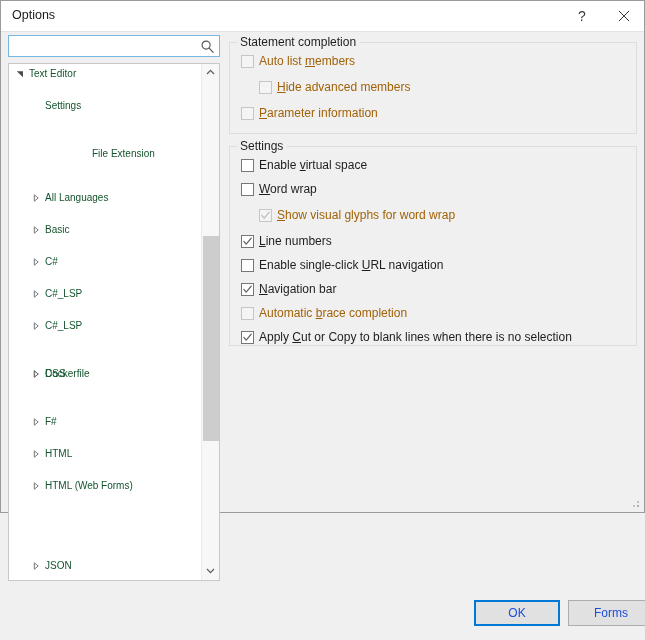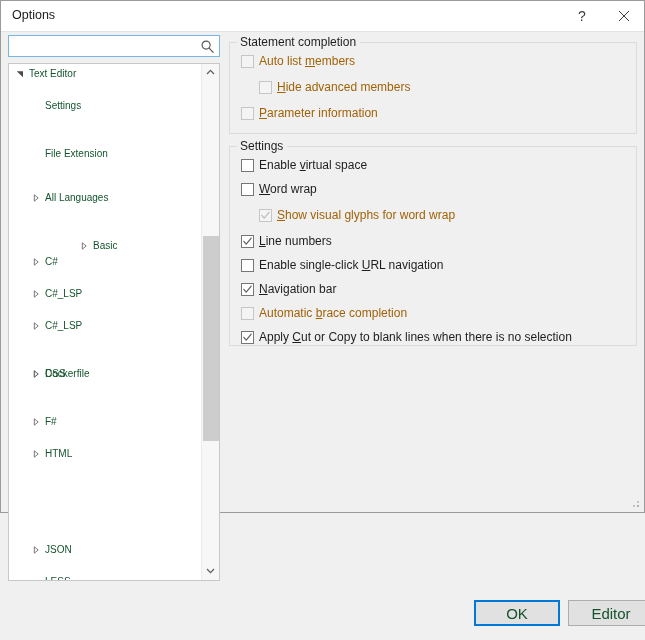--- a/index.html
+++ b/index.html
@@ -226,22 +226,22 @@
 
   
   .dlg-button {
     position: absolute;
     width: 86px;
     height: 26px;
     box-sizing: border-box;
     background: #e1e1e1;
     border: 1px solid #adadad;
     font-family: "Liberation Sans", sans-serif;
-    font-size: 15px;
-    color: #14532d;
+    font-size: 12px;
+    color: #1d4ed8;
     cursor: default;
     padding: 0;
   }
   #ok-button {
     left: 473px; top: 599px;
     border: 2px solid #0078d7;
   }
   #cancel-button { left: 567px; top: 599px; }
 
   #resize-grip {
@@ -282,31 +282,31 @@
         <div class="tree-item lvl0" style="top: 0px;">
           <span class="glyph"><svg width="8" height="8" viewBox="0 0 8 8" style="vertical-align:middle">
               <path d="M0.8 1.2 L7 1.2 L7 7.2 Z" fill="#4a4a4a"></path>
             </svg></span>
           <span class="label">Text Editor</span>
         </div>
         <div class="tree-item lvl1" style="top: 16px;">
           <span class="glyph"></span>
           <span class="label">Settings</span>
         </div>
-        <div class="tree-item lvl1" style="top: 48px;">
+        <div class="tree-item lvl1" style="top: 48px; margin-left: 47px;">
           <span class="glyph"></span>
           <span class="label">File Extension</span>
         </div>
         <div class="tree-item lvl1" style="top: 64px; margin-top: 12px;">
           <span class="glyph"><svg width="8" height="8" viewBox="0 0 8 8" style="vertical-align:middle">
               <path d="M2.3 0.8 L6.2 4 L2.3 7.2 Z" fill="none" stroke="#6b6b6b" stroke-width="0.9"></path>
             </svg></span>
           <span class="label">All Languages</span>
         </div>
-        <div class="tree-item lvl1" style="top: 96px; margin-left: 48px;">
+        <div class="tree-item lvl1" style="top: 80px;">
           <span class="glyph"><svg width="8" height="8" viewBox="0 0 8 8" style="vertical-align:middle">
               <path d="M2.3 0.8 L6.2 4 L2.3 7.2 Z" fill="none" stroke="#6b6b6b" stroke-width="0.9"></path>
             </svg></span>
           <span class="label">Basic</span>
         </div>
         <div class="tree-item lvl1" style="top: 96px;">
           <span class="glyph"><svg width="8" height="8" viewBox="0 0 8 8" style="vertical-align:middle">
               <path d="M2.3 0.8 L6.2 4 L2.3 7.2 Z" fill="none" stroke="#6b6b6b" stroke-width="0.9"></path>
             </svg></span>
           <span class="label">C#</span>
@@ -339,20 +339,26 @@
           <span class="glyph"><svg width="8" height="8" viewBox="0 0 8 8" style="vertical-align:middle">
               <path d="M2.3 0.8 L6.2 4 L2.3 7.2 Z" fill="none" stroke="#6b6b6b" stroke-width="0.9"></path>
             </svg></span>
           <span class="label">F#</span>
         </div>
         <div class="tree-item lvl1" style="top: 192px;">
           <span class="glyph"><svg width="8" height="8" viewBox="0 0 8 8" style="vertical-align:middle">
               <path d="M2.3 0.8 L6.2 4 L2.3 7.2 Z" fill="none" stroke="#6b6b6b" stroke-width="0.9"></path>
             </svg></span>
           <span class="label">HTML</span>
+        </div>
+        <div class="tree-item lvl1" style="top: 208px;">
+          <span class="glyph"><svg width="8" height="8" viewBox="0 0 8 8" style="vertical-align:middle">
+              <path d="M2.3 0.8 L6.2 4 L2.3 7.2 Z" fill="none" stroke="#6b6b6b" stroke-width="0.9"></path>
+            </svg></span>
+          <span class="label">HTML (Web Forms)</span>
         </div>
         <div class="tree-item lvl1" style="top: 240px; margin-top: 32px;">
           <span class="glyph"><svg width="8" height="8" viewBox="0 0 8 8" style="vertical-align:middle">
               <path d="M2.3 0.8 L6.2 4 L2.3 7.2 Z" fill="none" stroke="#6b6b6b" stroke-width="0.9"></path>
             </svg></span>
           <span class="label">JSON</span>
         </div>
         <div class="tree-item lvl1" style="top: 256px;">
           <span class="glyph"></span>
           <span class="label">LESS</span>
@@ -446,21 +452,21 @@
             <span class="cb-label">Apply <u>C</u>ut or Copy to blank lines when there is no selection</span>
           </div>
         </div>
       </div>
     </div>
 
   <button class="dlg-button" id="ok-button">
     <span>OK</span>
   </button>
   <button class="dlg-button" id="cancel-button">
-    <span>Editor</span>
+    <span>Forms</span>
   </button>
 
   <svg id="resize-grip" viewBox="0 0 12 12">
     <rect x="8" y="8" width="2" height="2" fill="#b0b0b0"></rect>
     <rect x="4" y="8" width="2" height="2" fill="#c4c4c4"></rect>
     <rect x="8" y="4" width="2" height="2" fill="#c4c4c4"></rect>
   </svg>
 </div>
 
 </body></html>

